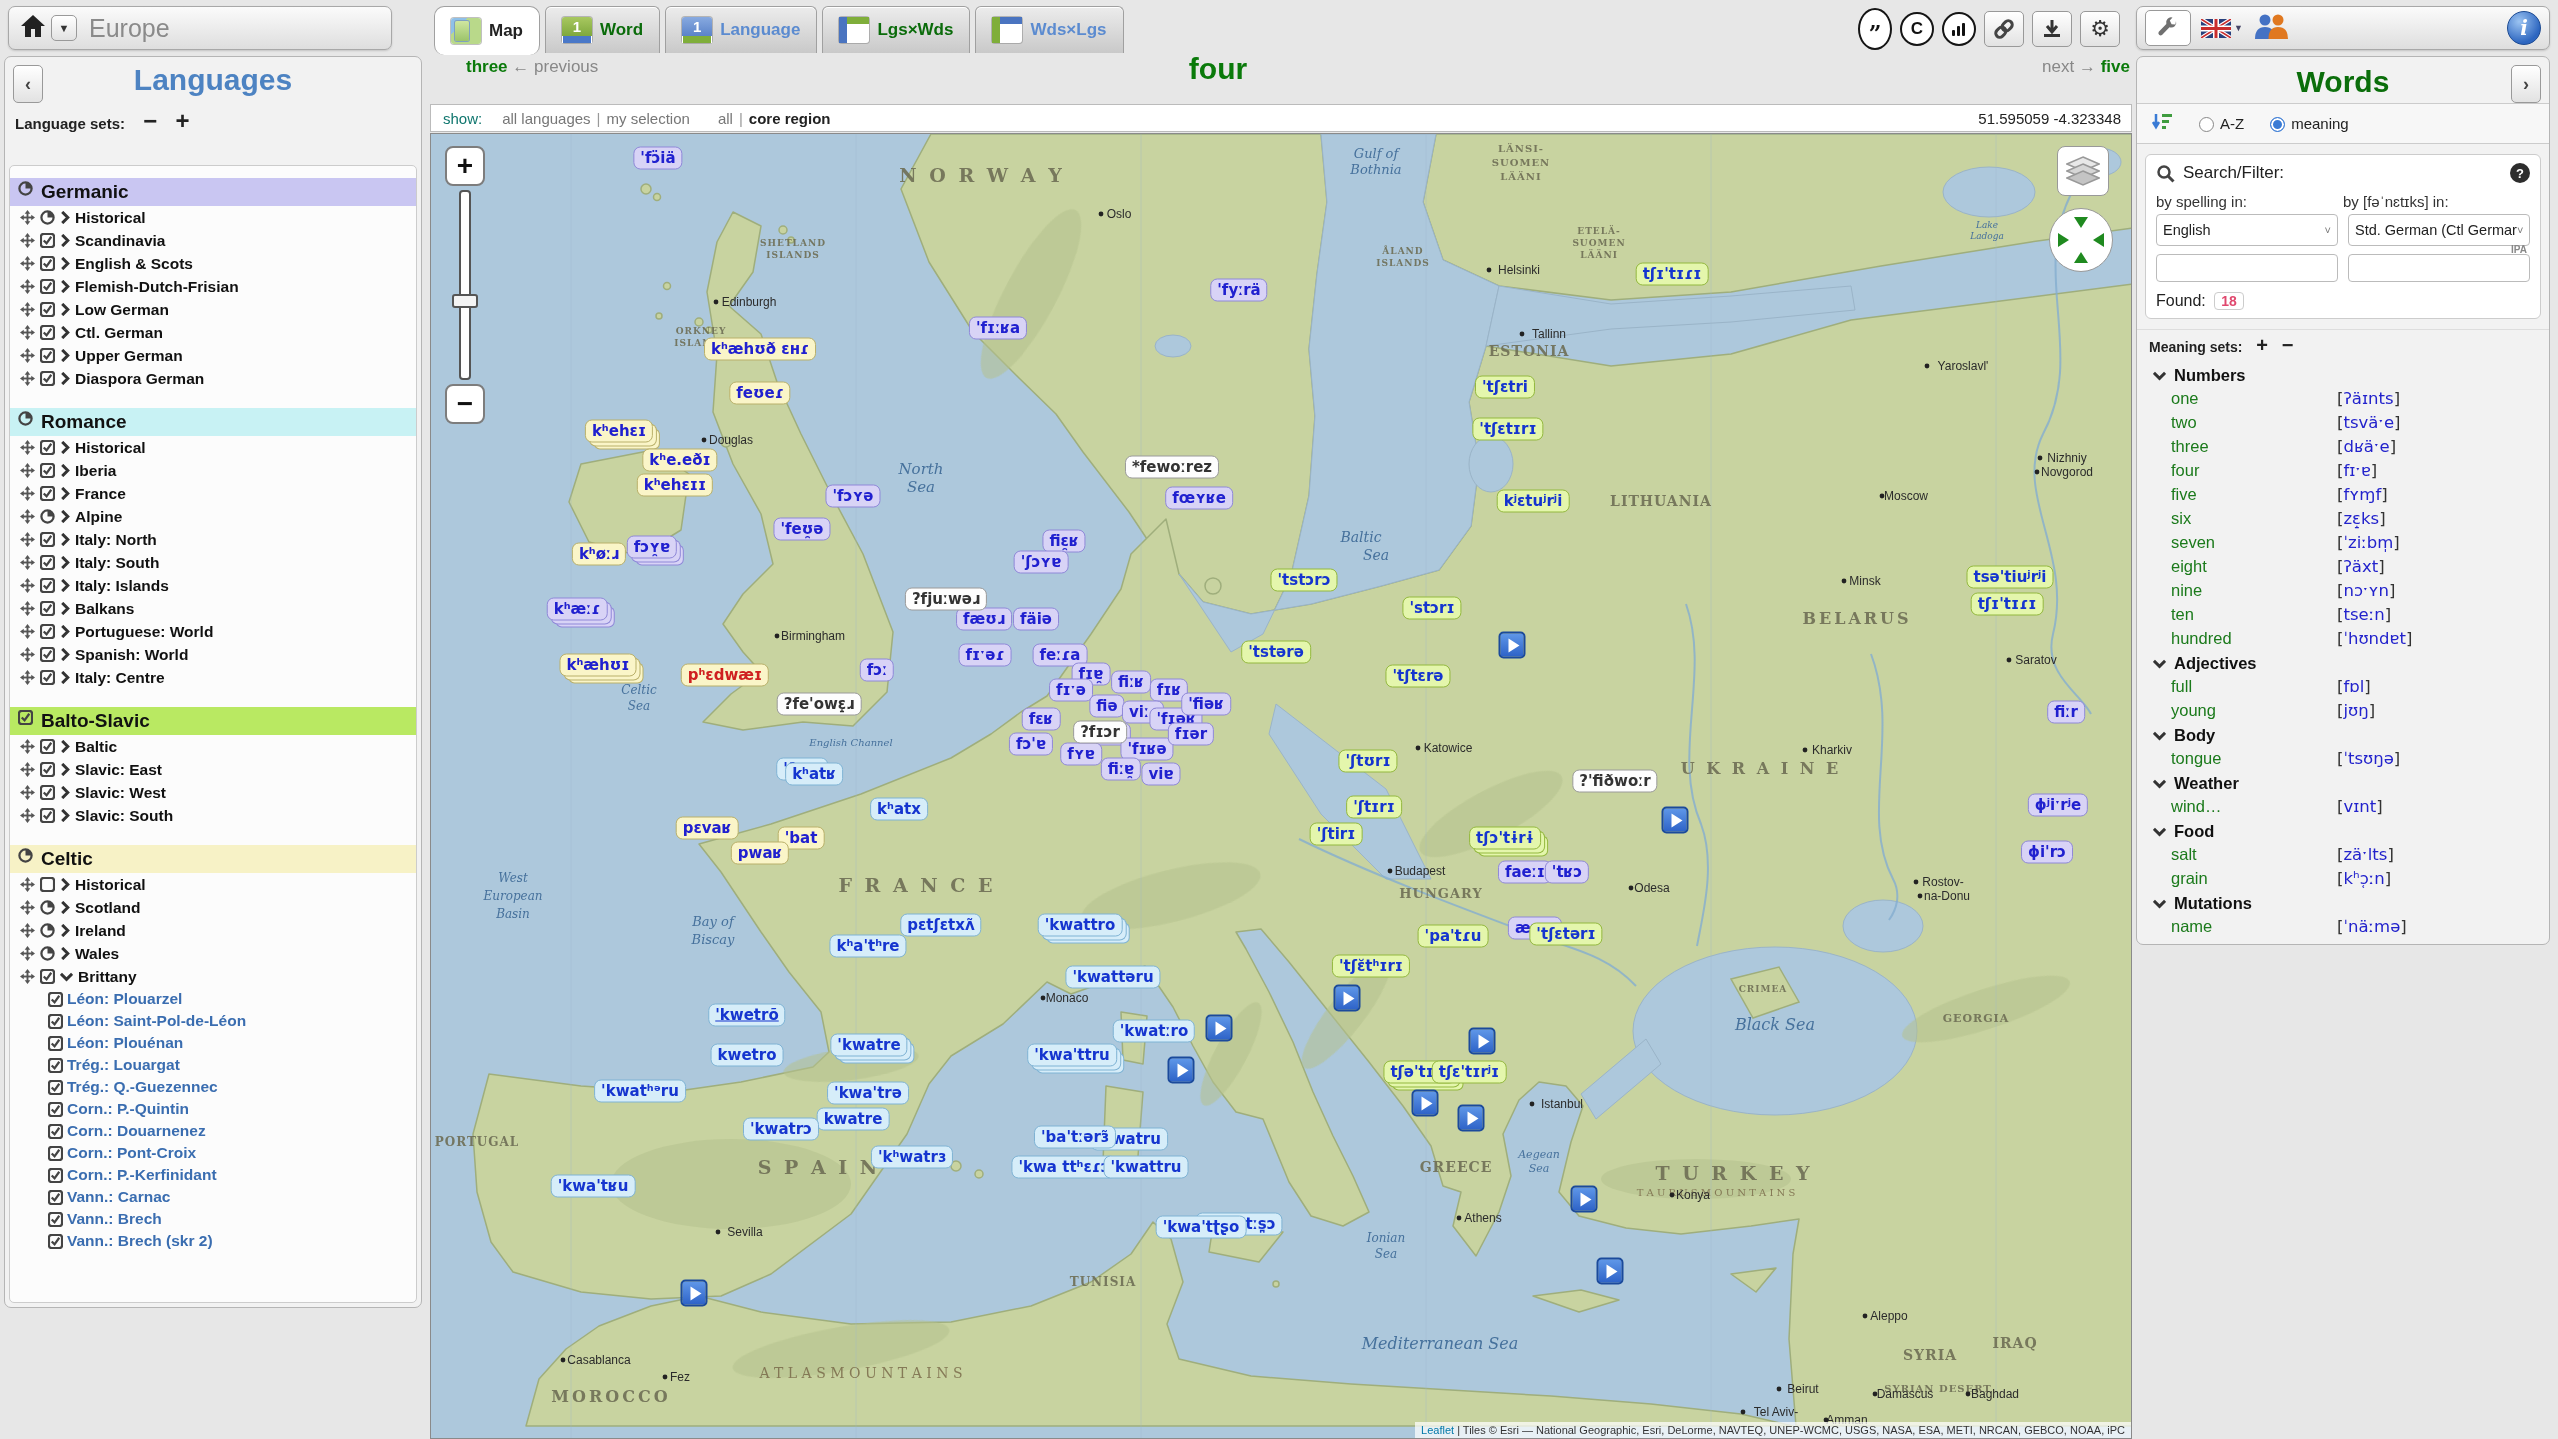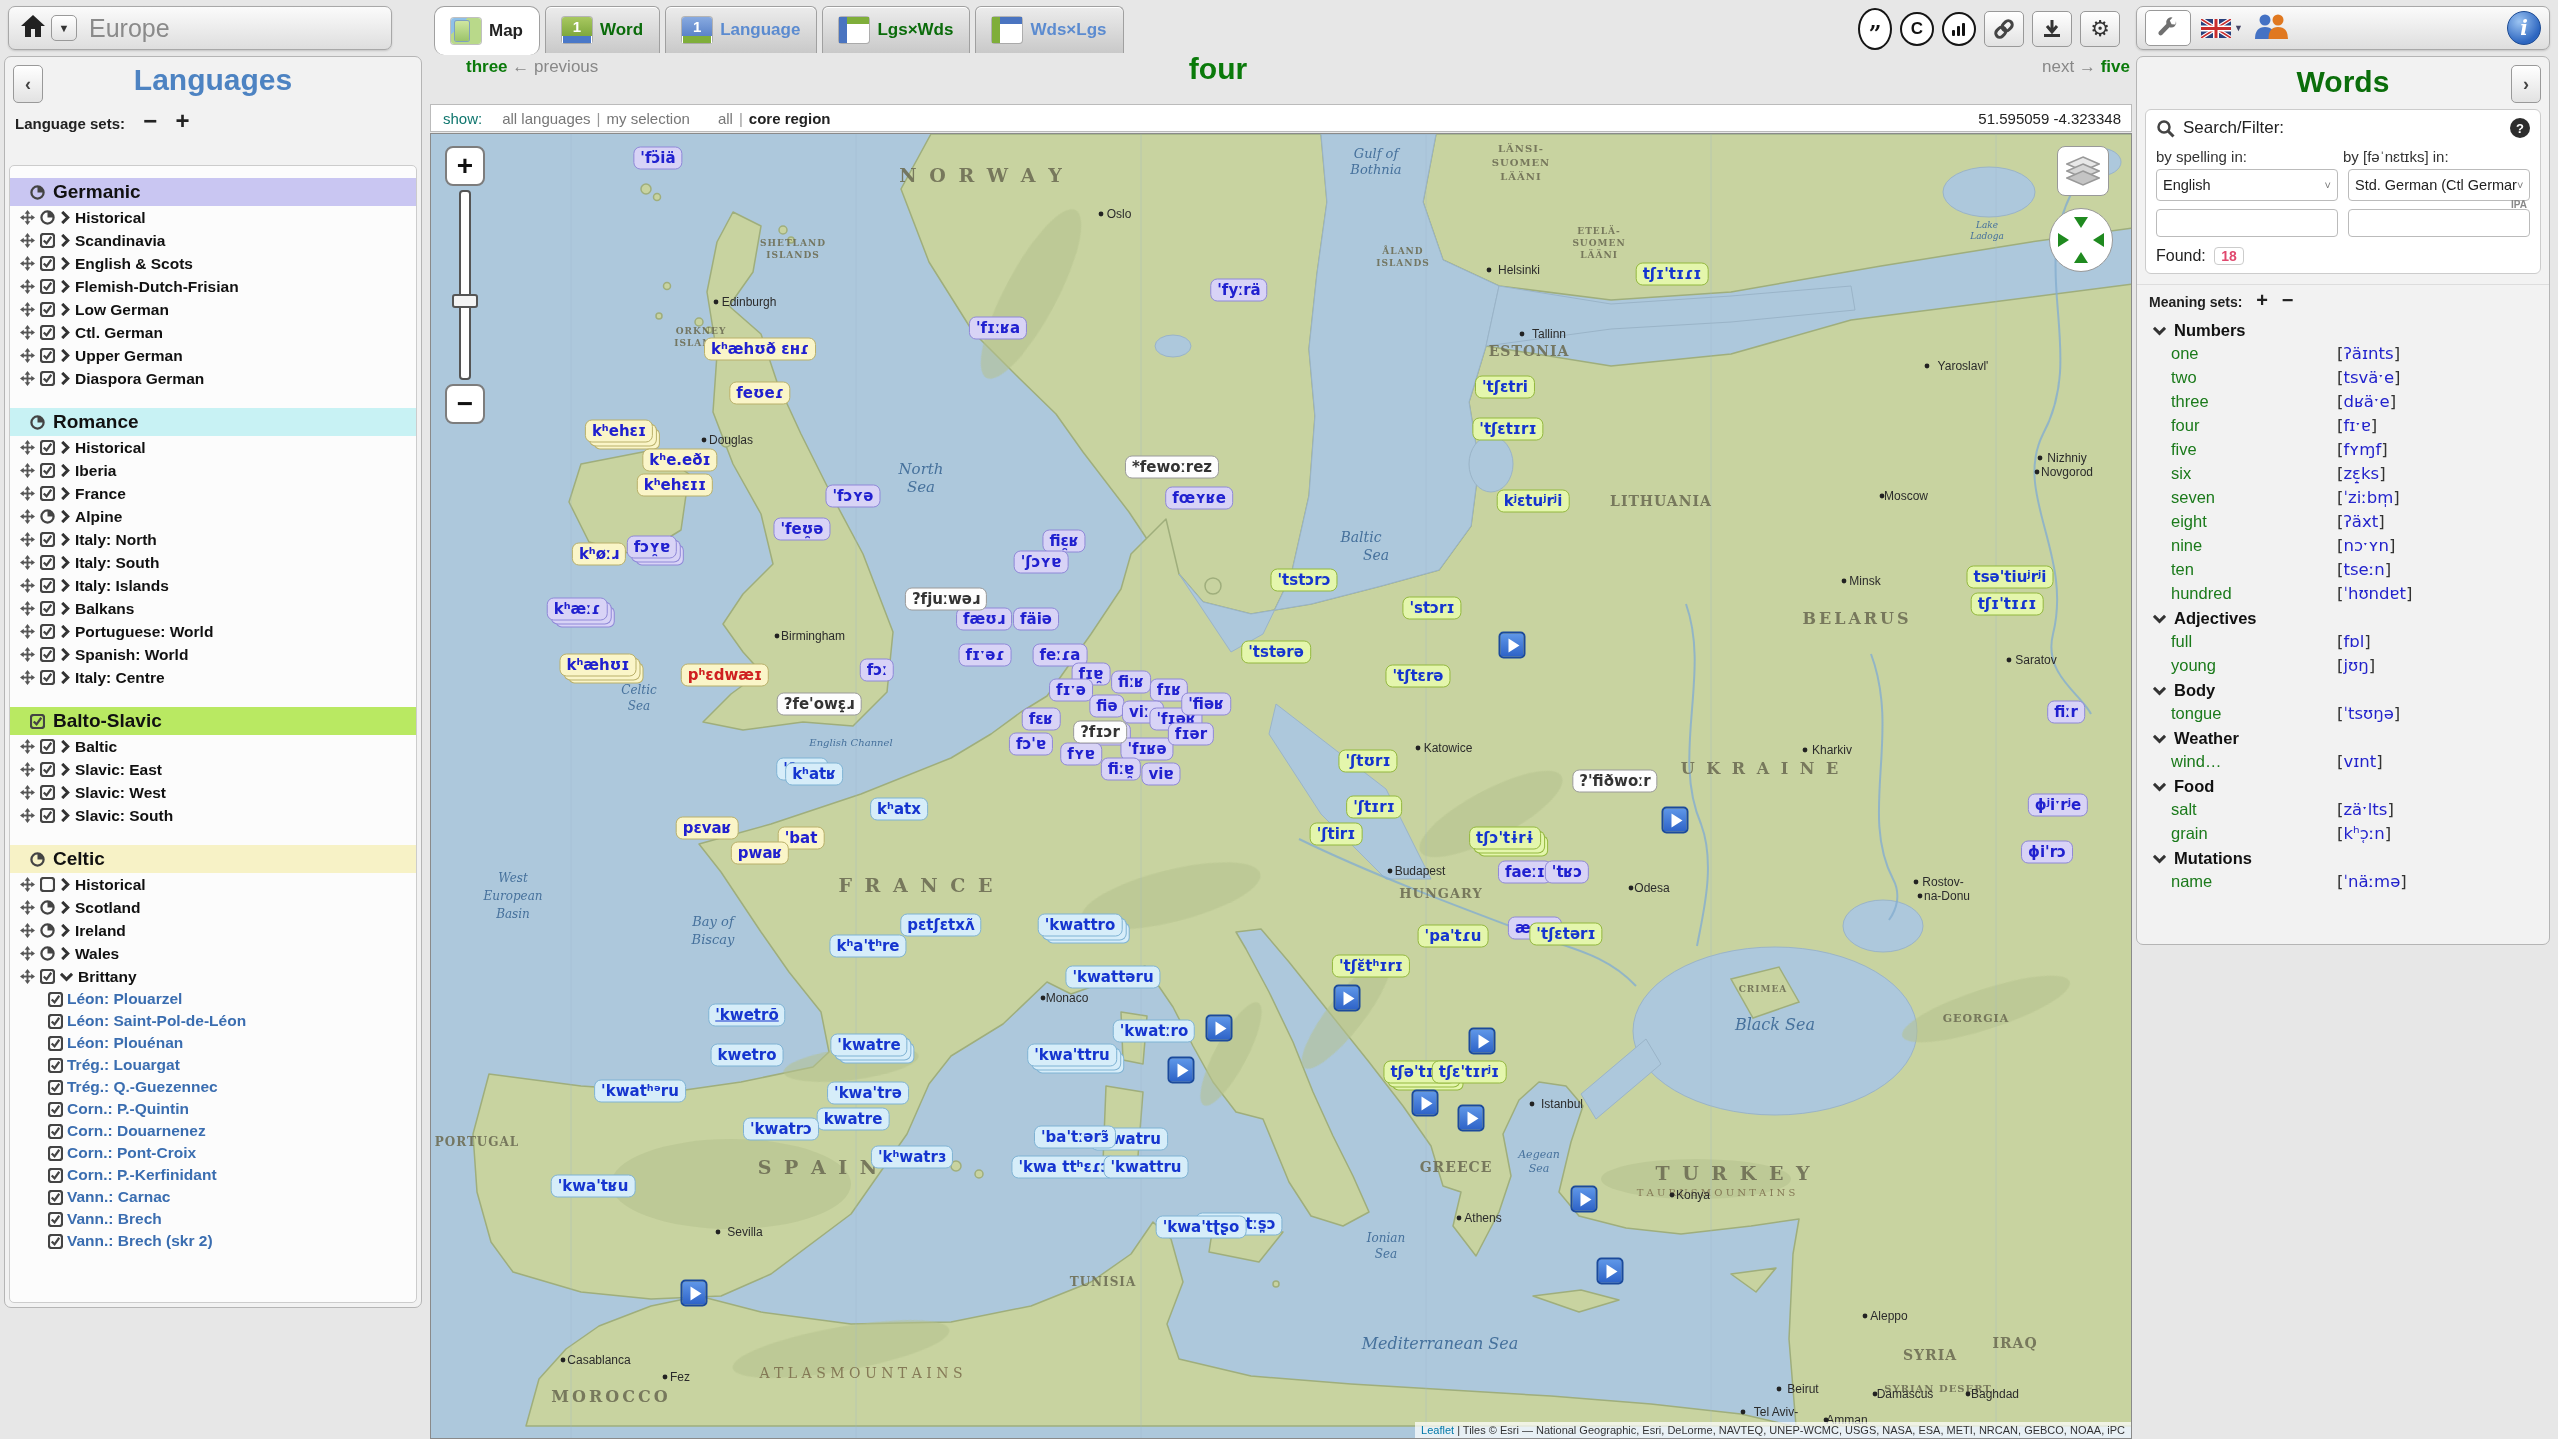--- a/index.html
+++ b/index.html
@@ -12,21 +12,21 @@
   #crumb .dd{width:24px;height:24px;margin-left:2px;font-size:11px;color:#333;}
   #crumb .txt{margin-left:12px;font-size:25px;color:#8a8a8a;}
   
   #left{position:absolute;left:4px;top:56px;width:418px;height:1252px;background:#f2f2f2;border:1px solid #b5b5b5;border-radius:7px;box-sizing:border-box;}
   #left h1{margin:6px 0 2px;text-align:center;font-size:30px;color:#4d83c2;}
   #left .collapse{position:absolute;left:8px;top:8px;width:28px;height:36px;font-size:18px;font-weight:bold;color:#444;}
   .setsrow{padding:8px 10px 6px;font-size:15px;font-weight:bold;color:#222;}
   .setsrow b{font-size:24px;margin-left:14px;cursor:pointer;}
   #groups{position:absolute;left:4px;right:4px;top:108px;bottom:4px;background:#fcfcfc;border:1px solid #ccc;border-radius:5px;overflow:hidden;padding-top:4px;}
   .grp{margin:8px 0 18px;}
-  .grp-h{display:flex;align-items:center;gap:8px;padding:3px 20px;font-size:19px;font-weight:bold;color:#111;}
+  .grp-h{display:flex;align-items:flex-start;gap:8px;padding:3px 8px;font-size:19px;font-weight:bold;color:#111;}
   .row{display:flex;align-items:center;gap:5px;padding:2px 8px 2px 10px;font-size:15.5px;font-weight:bold;color:#111;line-height:19px;}
   .row svg,.grp-h svg{flex:0 0 auto;}
   .child{display:flex;align-items:center;gap:4px;padding:2px 8px 2px 38px;font-size:15.5px;font-weight:bold;color:#3a6db0;cursor:pointer;}
   
   #tabs{position:absolute;left:434px;top:6px;height:47px;display:flex;gap:5px;}
   .tab{display:flex;align-items:center;gap:8px;padding:0 16px;height:46px;border:1px solid #a0a0a0;border-bottom:none;border-radius:6px 6px 0 0;background:linear-gradient(#ececec,#c9c9c9);font-size:17px;font-weight:bold;color:#333;cursor:pointer;box-shadow:inset 0 1px 0 #fff;}
   .tab.active{background:#fff;height:48px;box-shadow:none;border-radius:10px;}
   .tico{width:30px;height:26px;border-radius:3px;position:relative;box-shadow:0 0 0 1px #8888;}
   
   #ctools{position:absolute;left:1858px;top:10px;height:38px;display:flex;align-items:center;gap:8px;}
@@ -1180,20 +1180,34 @@
     <span class="ptri" style="left:8px;top:24px;border-top:7px solid transparent;border-bottom:7px solid transparent;border-left:11px solid #1f8a1f;"></span>
     <span class="ptri" style="right:8px;top:24px;border-top:7px solid transparent;border-bottom:7px solid transparent;border-right:11px solid #1f8a1f;"></span>
   </div>
 
   <div id="attrib"><b>Leaflet</b><span> | Tiles © Esri — National Geographic, Esri, DeLorme, NAVTEQ, UNEP-WCMC, USGS, NASA, ESA, METI, NRCAN, GEBCO, NOAA, iPC</span></div>
 </div>
 
 <div id="right">
   <span class="btn collapse">›</span>
   <h1>Words</h1>
+  <div id="sortrow">
+    <span>
+      <svg width="22" height="20" viewBox="0 0 22 20">
+          <path d="M5 2 V14 M2 10 L5 15 L8 10" stroke="#3a7bd5" stroke-width="2.5" fill="none"></path>
+          <g fill="#3f9c3f">
+            <rect x="11" y="2" width="10" height="3"></rect>
+            <rect x="11" y="8" width="7" height="3"></rect>
+            <rect x="11" y="14" width="4" height="3"></rect>
+          </g>
+        </svg>
+    </span>
+    <span><span class="radio"></span><span>A-Z</span></span>
+    <span><span class="radio on"></span><span>meaning</span></span>
+  </div>
   <div id="searchbox">
     <div id="sfrow">
       <svg width="19" height="19" viewBox="0 0 19 19">
           <circle cx="8" cy="8" r="5.5" fill="none" stroke="#444" stroke-width="2.5"></circle>
           <path d="M12 12 L17.5 17.5" stroke="#444" stroke-width="3"></path>
         </svg>
       <span style="margin-left:8px;">Search/Filter:</span>
       <span id="qmark">?</span>
     </div>
     <div class="bylabels">

